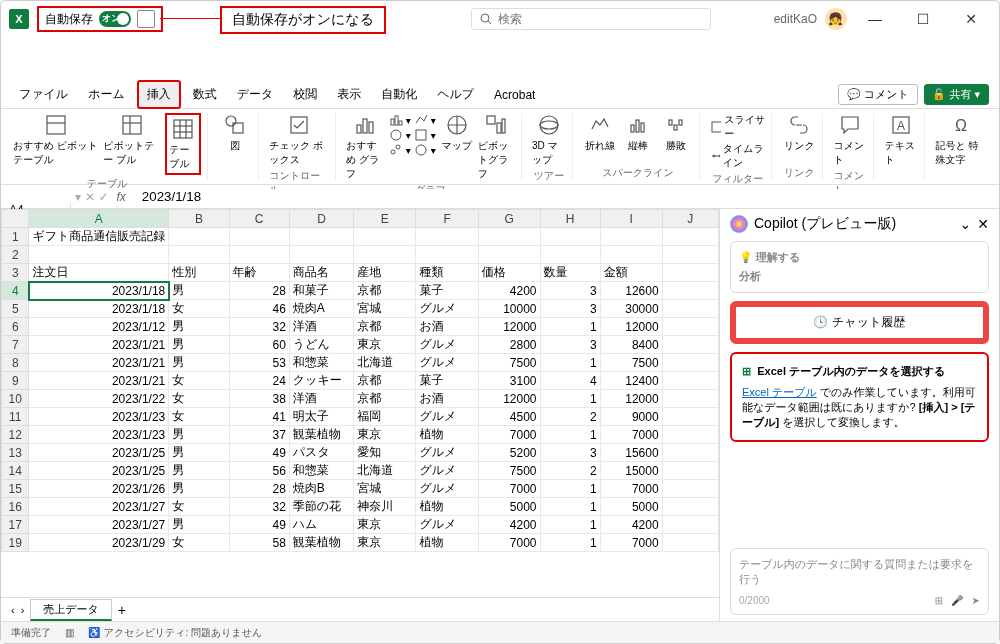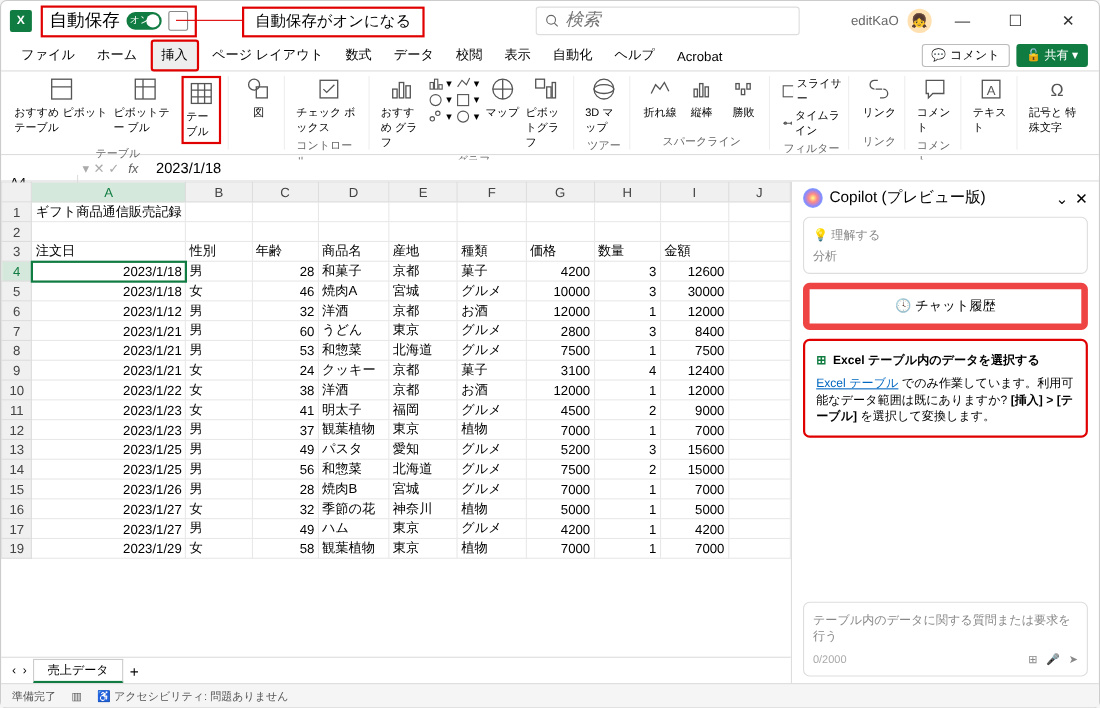--- a/index.html
+++ b/index.html
@@ -1,35 +1,35 @@
 <!DOCTYPE html>
 <html><head>
 <meta charset="utf-8">
 <style>
 * { margin: 0; padding: 0; box-sizing: border-box; font-family: "Yu Gothic UI", "Segoe UI", sans-serif; }
 body { background: #f5f5f5; width: 1000px; height: 644px; overflow: hidden; position: relative; }
 .window { background: white; border: 1px solid #ccc; border-radius: 6px; width: 1000px; height: 644px; display: flex; flex-direction: column; }
 .titlebar { display: flex; align-items: center; height: 36px; padding: 0 8px; gap: 8px; }
 .app-icon { width: 20px; height: 20px; background: #107c41; border-radius: 2px; display: flex; align-items: center; justify-content: center; color: white; font-size: 11px; font-weight: bold; }
 .autosave-highlight { border: 2px solid #e00000; padding: 2px 6px; display: flex; align-items: center; gap: 6px; }
-.autosave-label { font-size: 16px; }
-.toggle { width: 32px; height: 16px; background: #107c41; border-radius: 8px; position: relative; }
+.autosave-label { font-size: 12px; }
+.toggle { width: 32px; height: 16px; background: #107c41; border-radius: 8px; position: relative; font-weight: bold; }
 .toggle::after { content: ""; width: 12px; height: 12px; background: white; border-radius: 50%; position: absolute; right: 2px; top: 2px; }
 .toggle-on { font-size: 9px; color: white; position: absolute; left: 3px; top: 1px; }
 .save-icon-btn { width: 18px; height: 18px; border: 1px solid #888; border-radius: 2px; }
 .callout-line { position: absolute; top: 18px; left: 160px; width: 60px; height: 1px; background: #e00000; }
 .callout-box { position: absolute; top: 6px; left: 220px; border: 2px solid #e00000; padding: 3px 10px; font-size: 14px; background: white; }
 .search { margin-left: 300px; display: flex; align-items: center; gap: 6px; border: 1px solid #ddd; border-radius: 3px; padding: 3px 8px; width: 240px; }
 .search-icon-svg { fill: #666; }
-.search input { border: none; outline: none; font-size: 16px; width: 200px; font-style: italic; }
+.search input { border: none; outline: none; font-size: 12px; width: 200px; }
 .titlebar-right { margin-left: auto; display: flex; align-items: center; gap: 8px; }
 .username { font-size: 12px; color: #666; text-align: center; }
 .avatar { width: 22px; height: 22px; border-radius: 50%; background: #ffe0b0; display: flex; align-items: center; justify-content: center; font-size: 12px; }
 .wbtn { width: 40px; height: 30px; display: flex; align-items: center; justify-content: center; font-size: 14px; color: #333; }
-.tabsrow { display: flex; align-items: center; height: 28px; padding: 0 10px; gap: 4px; font-size: 12px; border-bottom: 1px solid #ddd; }
+.tabsrow { display: flex; align-items: center; height: 28px; padding: 0 10px; gap: 4px; font-size: 12px; border-bottom: 1px solid #ddd; margin-top: 44px; }
 .tab { padding: 4px 8px; cursor: pointer; }
 .tab.active { background: #eee; border-radius: 3px; }
 .insert-highlight { border: 2px solid #e00000; }
 .tabsrow-right { margin-left: auto; display: flex; align-items: center; gap: 6px; }
 .comment-btn, .share-btn { padding: 2px 8px; font-size: 11px; border: 1px solid #bbb; border-radius: 3px; display: flex; align-items: center; gap: 3px; }
 .share-btn { background: #107c41; color: white; border-color: #107c41; }
 .ribbon { display: flex; height: 76px; border-bottom: 1px solid #ddd; padding: 4px 6px; gap: 4px; }
 .rgroup { display: flex; flex-direction: column; align-items: center; padding: 0 6px; border-right: 1px solid #eee; }
 .rgroup-items { display: flex; gap: 4px; align-items: flex-start; flex: 1; }
 .rgroup-label { font-size: 10px; color: #666; margin-top: 2px; }
@@ -57,21 +57,21 @@
 .grid th.rh.active-row { background: #d4e8db; color: #107c41; }
 .grid th.ch.active-col { background: #d4e8db; color: #107c41; }
 .sheet-tabs { display: flex; align-items: center; height: 24px; border-top: 1px solid #ddd; font-size: 11px; gap: 6px; padding: 0 10px; }
 .sheet-tab { padding: 2px 12px; border: 1px solid #ccc; border-bottom: 2px solid #107c41; background: white; }
 .sheet-add { font-size: 14px; }
 .statusbar { display: flex; align-items: center; height: 22px; border-top: 1px solid #ddd; font-size: 10px; padding: 0 10px; gap: 14px; color: #555; background: #f5f5f5; }
 .copilot { width: 280px; border-left: 1px solid #ddd; display: flex; flex-direction: column; padding: 6px 10px; gap: 8px; }
 .copilot-header { display: flex; align-items: center; gap: 6px; font-size: 14px; }
 .copilot-logo { width: 18px; height: 18px; border-radius: 50%; background: radial-gradient(circle, #ff8 0%, #f88 30%, #88f 60%, #8ff 100%); }
 .copilot-header-right { margin-left: auto; display: flex; gap: 6px; }
-.copilot-suggest { border: 1px solid #ddd; border-radius: 6px; padding: 8px; font-size: 11px; color: #888; }
+.copilot-suggest { border: 1px solid #ddd; border-radius: 6px; padding: 8px; font-size: 11px; color: #888; font-weight: bold; }
 .copilot-suggest .lightbulb { color: #107c41; }
 .copilot-history { border: 6px solid #ef4444; border-radius: 6px; padding: 7px; text-align: center; font-size: 12px; }
 .copilot-card { border: 2px solid #e00000; border-radius: 6px; padding: 10px; font-size: 11px; }
 .copilot-card-title { display: flex; align-items: center; gap: 6px; font-weight: bold; margin-bottom: 6px; }
 .copilot-card-title .table-mini { color: #107c41; }
 .copilot-card a { color: #0067c0; text-decoration: underline; }
 .copilot-input { border: 1px solid #ddd; border-radius: 6px; padding: 8px; font-size: 11px; color: #888; margin-top: auto; }
 .copilot-input-footer { display: flex; align-items: center; gap: 1px; margin-top: 8px; font-size: 10px; }
 .copilot-input-footer .count { color: #aaa; }
 .copilot-input-footer .icons { margin-left: auto; display: flex; gap: 8px; color: #888; }
@@ -104,21 +104,20 @@
       <div class="wbtn">—</div>
       <div class="wbtn">☐</div>
       <div class="wbtn">✕</div>
     </div>
   </div>
 
   <div class="tabsrow">
     <div class="tab">ファイル</div>
     <div class="tab">ホーム</div>
     <div class="tab active insert-highlight">挿入</div>
-    <div class="tab">ページ レイアウト</div>
     <div class="tab">数式</div>
     <div class="tab">データ</div>
     <div class="tab">校閲</div>
     <div class="tab">表示</div>
     <div class="tab">自動化</div>
     <div class="tab">ヘルプ</div>
     <div class="tab">Acrobat</div>
     <div class="tabsrow-right">
       <div class="comment-btn">💬 <span>コメント</span></div>
       <div class="share-btn">🔓 <span>共有</span> ▾</div>

